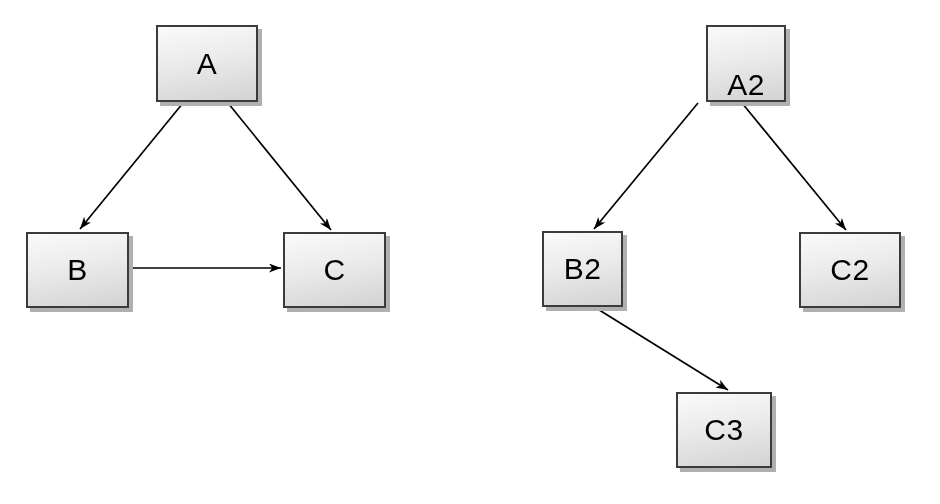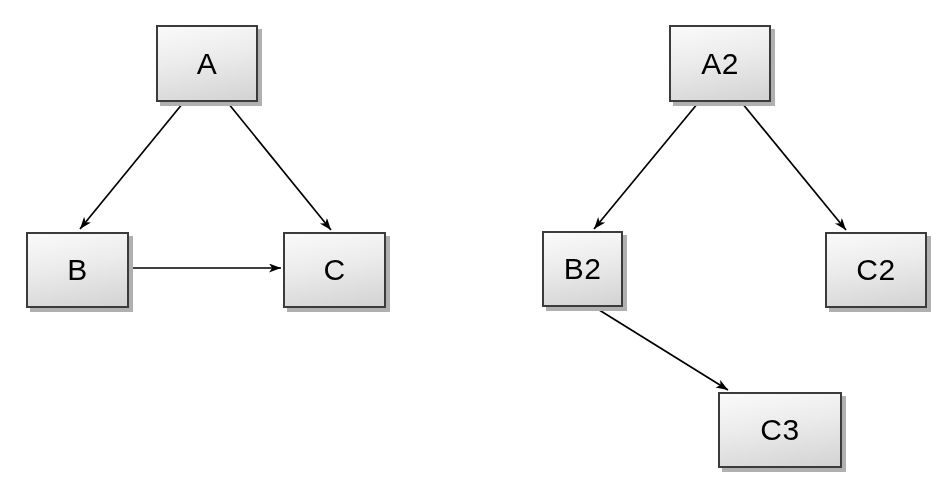--- a/index.html
+++ b/index.html
@@ -66,26 +66,26 @@
   <div id="nodes-layer">
       <div class="node" style="left: 156px; top: 25px; width: 102px; height: 77px;">
         <span class="node-label">A</span>
       </div>
       <div class="node" style="left: 26px; top: 232px; width: 103px; height: 76px;">
         <span class="node-label">B</span>
       </div>
       <div class="node" style="left: 283px; top: 232px; width: 103px; height: 76px;">
         <span class="node-label">C</span>
       </div>
-      <div class="node" style="left: 669px; top: 25px; width: 102px; height: 77px;">
+      <div class="node" style="left: 706px; top: 25px; width: 80px; height: 77px; align-items: flex-end;">
         <span class="node-label">A2</span>
       </div>
       <div class="node" style="left: 542px; top: 231px; width: 81px; height: 76px;">
         <span class="node-label">B2</span>
       </div>
-      <div class="node" style="left: 825px; top: 232px; width: 102px; height: 76px; text-align: right;">
+      <div class="node" style="left: 799px; top: 232px; width: 102px; height: 76px; text-align: right;">
         <span class="node-label">C2</span>
       </div>
-      <div class="node" style="left: 676px; top: 392px; width: 124px; height: 76px; margin-left: 42px;">
+      <div class="node" style="left: 676px; top: 392px; width: 96px; height: 76px;">
         <span class="node-label">C3</span>
       </div>
     </div>
 </div>
 
 </body></html>

